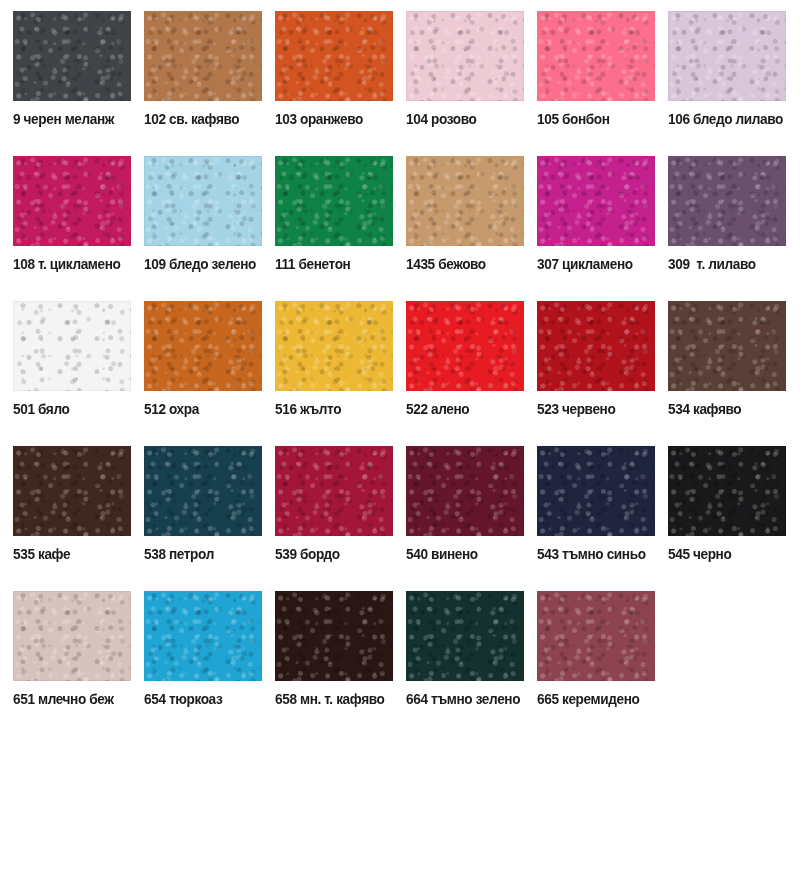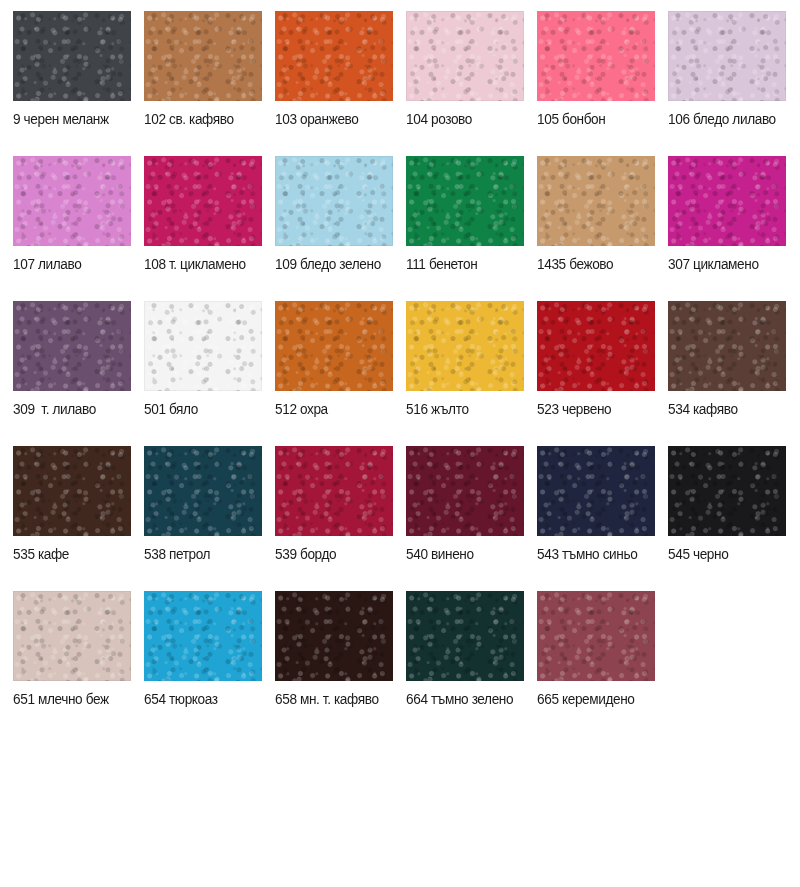--- a/index.html
+++ b/index.html
@@ -26,20 +26,21 @@
     grid-template-rows: repeat(6, 145px);
     column-gap: 0;
     row-gap: 0;
   }
 
   .swatch-cell {
     width: 131px;
     height: 145px;
     position: relative;
     box-sizing: border-box;
+    font-weight: bold;
   }
 
   .swatch-chip {
     width: 118px;
     height: 90px;
     position: relative;
     overflow: hidden;
     background-color: #888;
   }
 
@@ -133,24 +134,20 @@
     </div>
     <div class="swatch-cell">
       <div class="swatch-chip" style="background-color: rgb(252, 111, 140);"></div>
       <div class="swatch-label">105 бонбон</div>
     </div>
     <div class="swatch-cell">
       <div class="swatch-chip is-pale" style="background-color: rgb(217, 198, 218);"></div>
       <div class="swatch-label">106 бледо лилаво</div>
     </div>
     <div class="swatch-cell">
-      <div class="swatch-chip" style="background-color: rgb(216, 132, 207);"></div>
-      <div class="swatch-label">107 лилаво</div>
-    </div>
-    <div class="swatch-cell">
       <div class="swatch-chip" style="background-color: rgb(193, 26, 95);"></div>
       <div class="swatch-label">108 т. цикламено</div>
     </div>
     <div class="swatch-cell">
       <div class="swatch-chip is-pale" style="background-color: rgb(165, 212, 230);"></div>
       <div class="swatch-label">109 бледо зелено</div>
     </div>
     <div class="swatch-cell">
       <div class="swatch-chip" style="background-color: rgb(15, 130, 70);"></div>
       <div class="swatch-label">111 бенетон</div>
@@ -173,20 +170,24 @@
     </div>
     <div class="swatch-cell">
       <div class="swatch-chip" style="background-color: rgb(198, 102, 31);"></div>
       <div class="swatch-label">512 охра</div>
     </div>
     <div class="swatch-cell">
       <div class="swatch-chip" style="background-color: rgb(237, 185, 53);"></div>
       <div class="swatch-label">516 жълто</div>
     </div>
     <div class="swatch-cell">
+      <div class="swatch-chip" style="background-color: rgb(232, 27, 34);"></div>
+      <div class="swatch-label">522 алено</div>
+    </div>
+    <div class="swatch-cell">
       <div class="swatch-chip" style="background-color: rgb(178, 18, 27);"></div>
       <div class="swatch-label">523 червено</div>
     </div>
     <div class="swatch-cell">
       <div class="swatch-chip" style="background-color: rgb(91, 63, 54);"></div>
       <div class="swatch-label">534 кафяво</div>
     </div>
     <div class="swatch-cell">
       <div class="swatch-chip" style="background-color: rgb(64, 40, 31);"></div>
       <div class="swatch-label">535 кафе</div>

